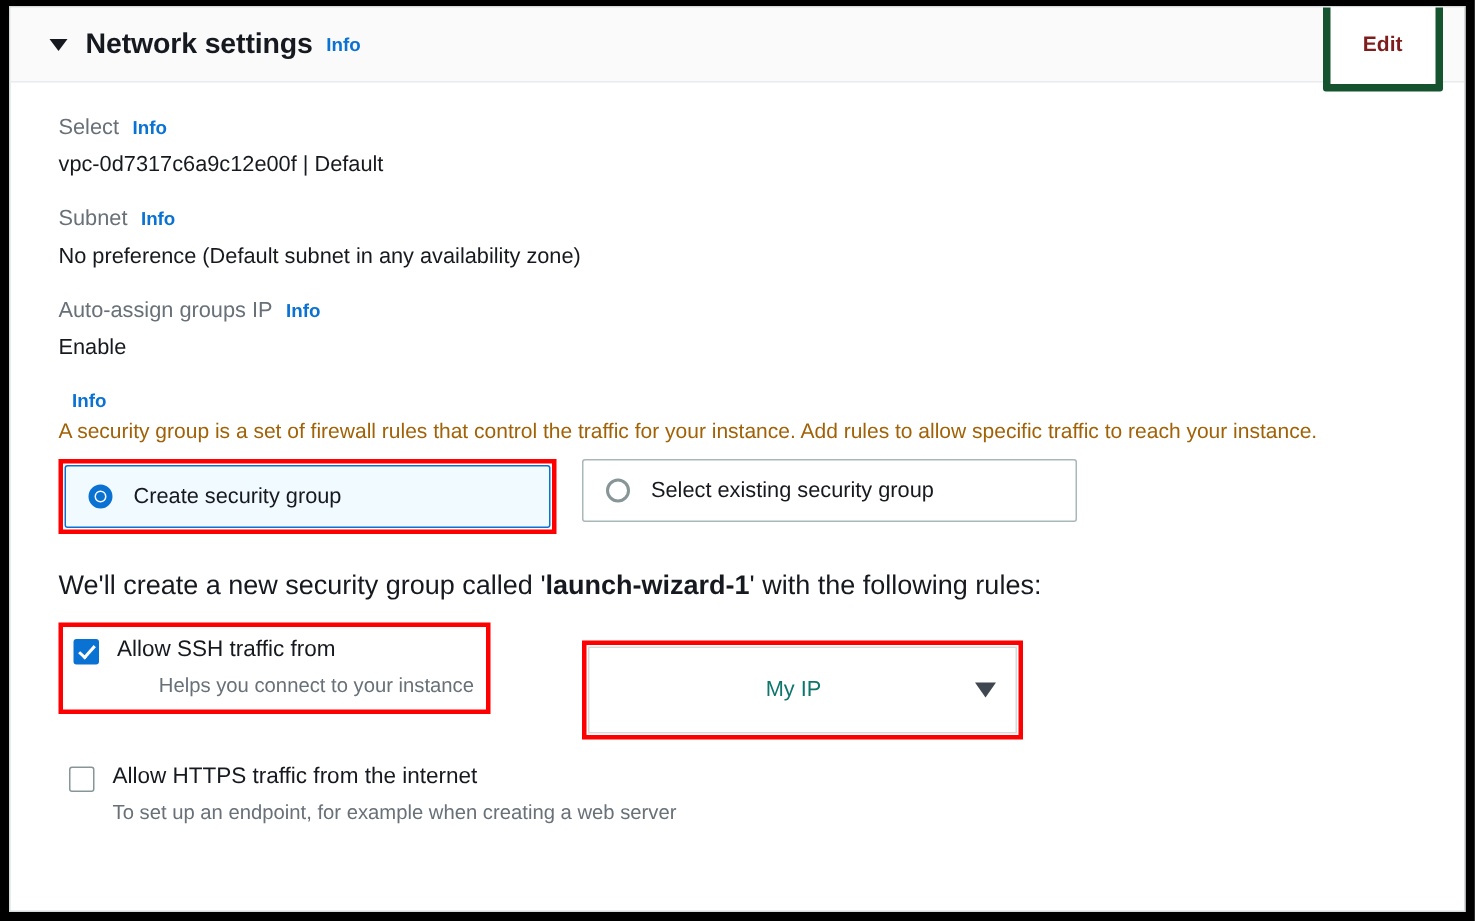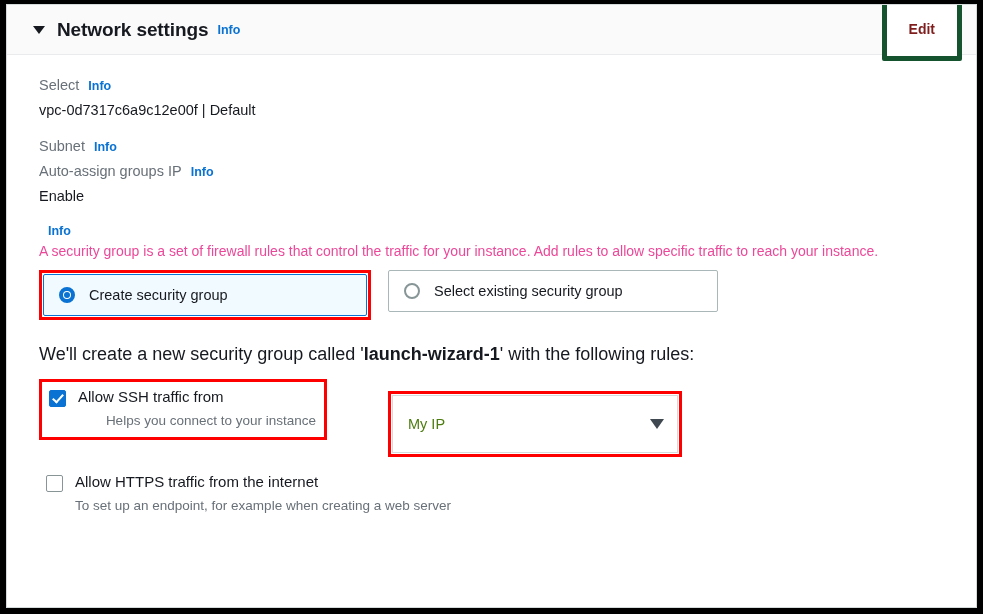--- a/index.html
+++ b/index.html
@@ -109,21 +109,21 @@
     font-size: 14.5px;
     font-weight: bold;
     color: #16191f;
     display: flex;
     align-items: baseline;
     margin-top: 4px;
   }
 
   .firewall-desc {
     font-size: 14px;
-    color: #ec4899;
+    color: #a16207;
     margin-top: 5px;
     margin-bottom: 11px;
   }
 
   
   .tile-row {
     display: flex;
     gap: 17px;
     align-items: stretch;
   }
@@ -268,22 +268,23 @@
     border: 1px solid #d5dbdb;
     background: #ffffff;
     display: flex;
     align-items: center;
     padding: 0 13px 0 15px;
     cursor: pointer;
   }
 
   .select-value {
     font-size: 14.5px;
-    color: #4d7c0f;
+    color: #0f766e;
     flex: 1 1 auto;
+    text-align: center;
   }
 
   .select-caret {
     width: 0; height: 0;
     border-left: 7px solid transparent;
     border-right: 7px solid transparent;
     border-top: 10px solid #3f4750;
     flex: none;
   }
 
@@ -311,20 +312,21 @@
       <div class="field-label">
         <span>Select</span>
         <a class="info-link" href="#">Info</a>
       </div>
       <div class="field-value">vpc-0d7317c6a9c12e00f | Default</div>
 
       <div class="field-label">
         <span>Subnet</span>
         <a class="info-link" href="#">Info</a>
       </div>
+      <div class="field-value">No preference (Default subnet in any availability zone)</div>
 
       <div class="field-label">
         <span>Auto-assign groups IP</span>
         <a class="info-link" href="#">Info</a>
       </div>
       <div class="field-value">Enable</div>
 
       <div class="firewall-heading">
         <a class="info-link" href="#">Info</a>
       </div>

